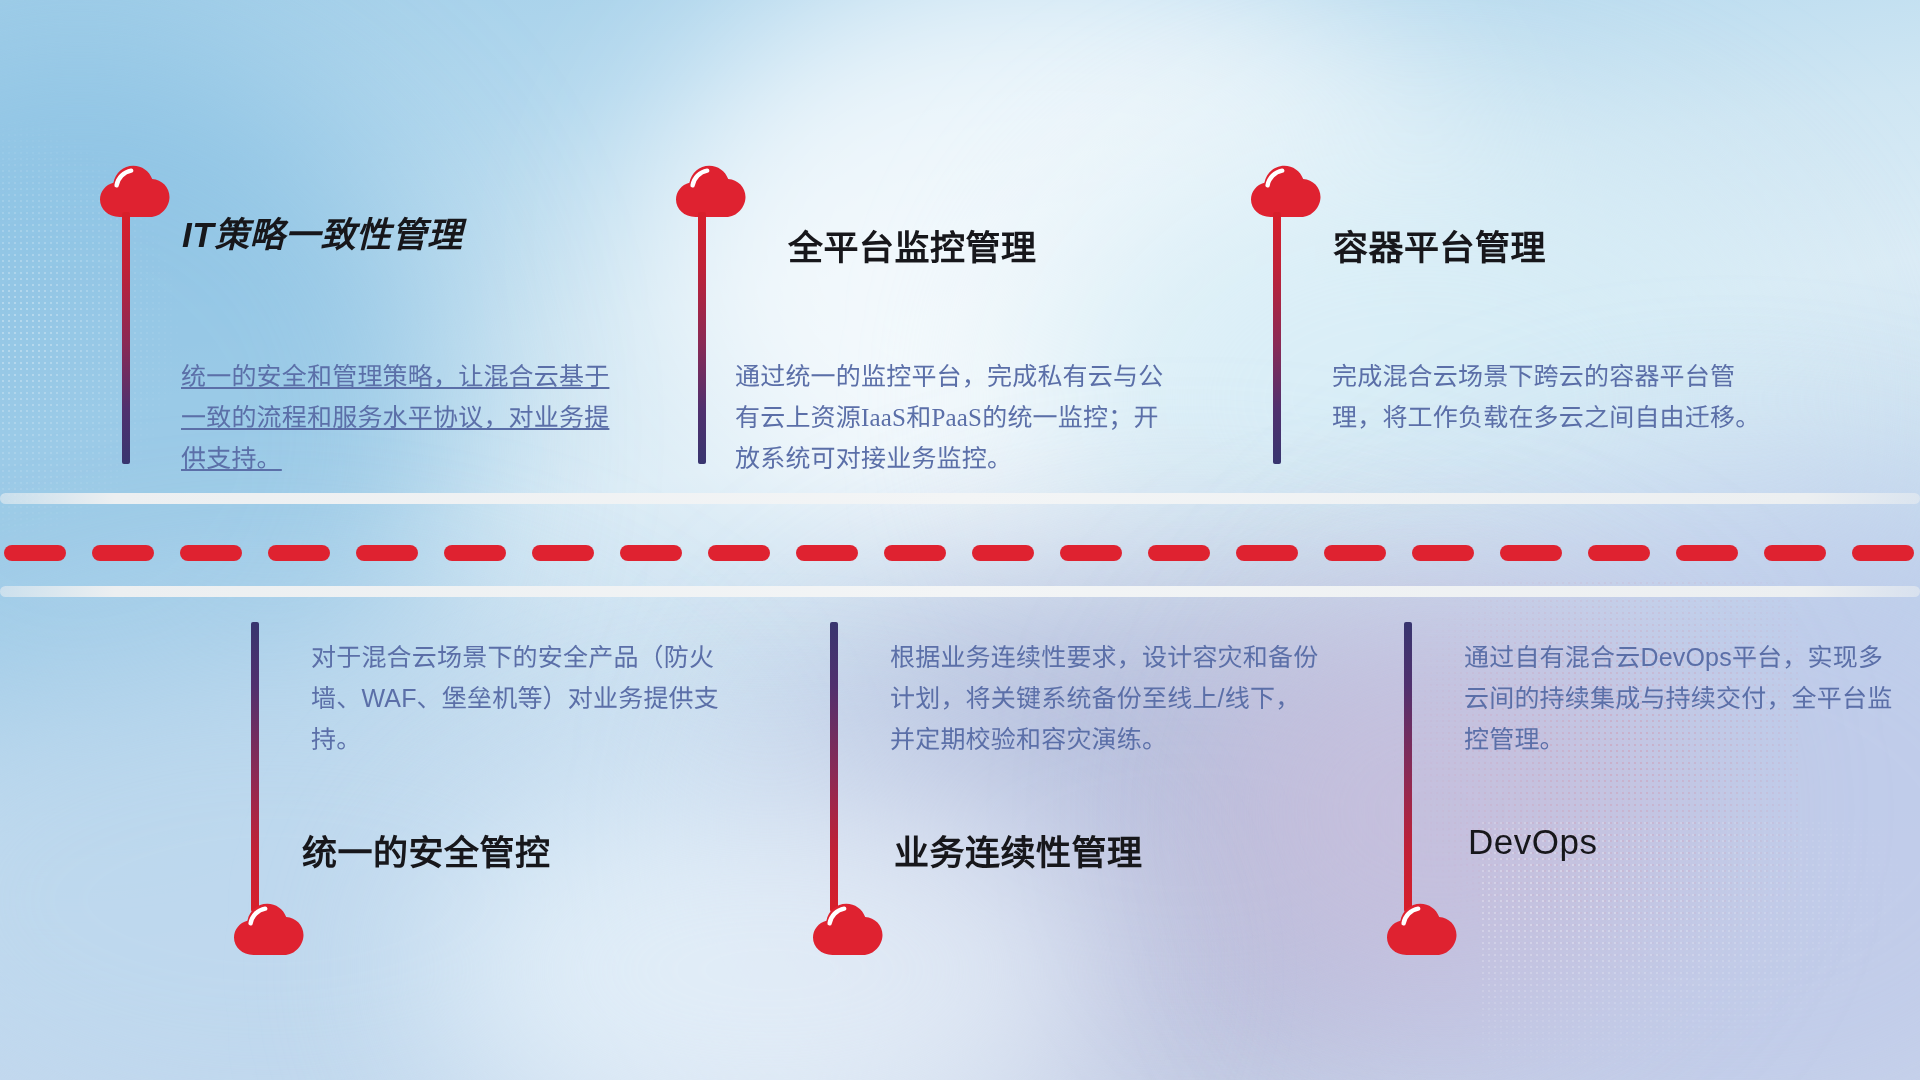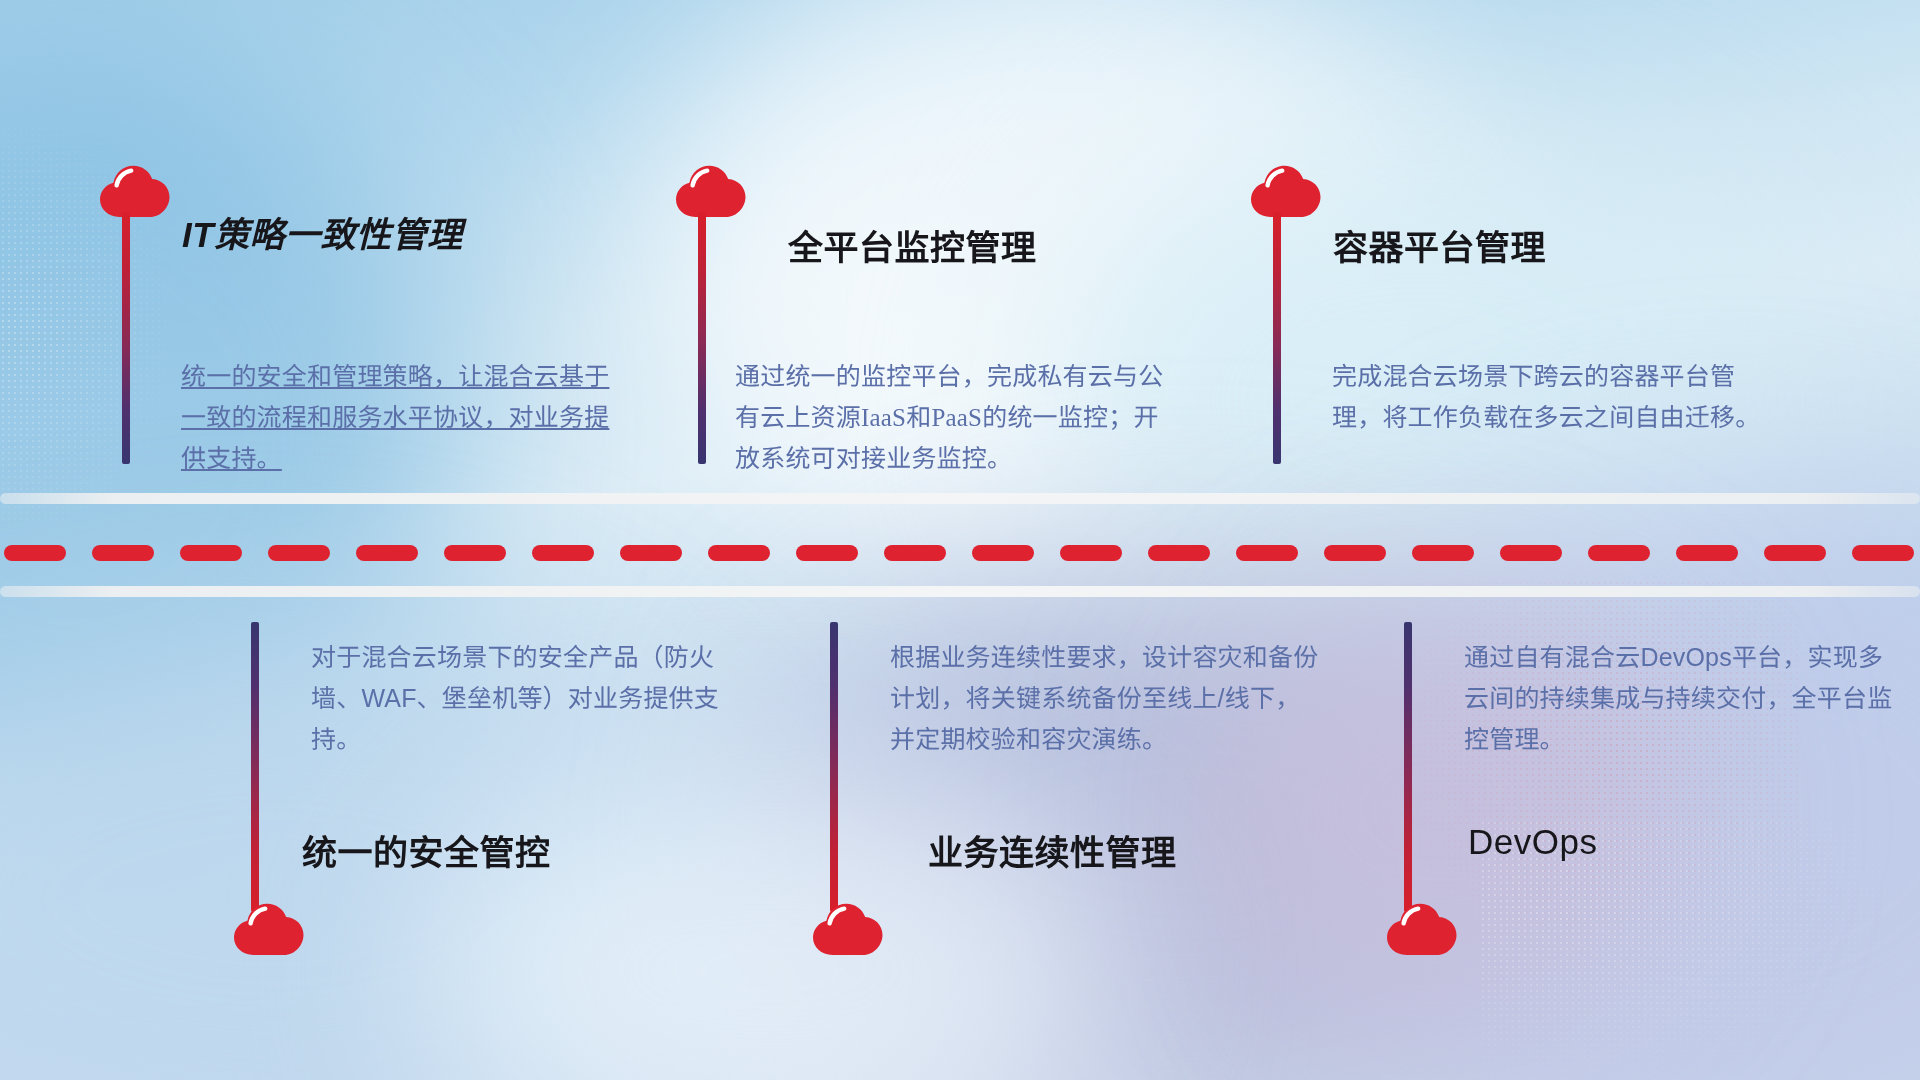--- a/index.html
+++ b/index.html
@@ -238,21 +238,21 @@
       <svg viewBox="0 0 72 58" width="72" height="58" aria-hidden="true">
         <path d="M20.5 56C9.2 56 1 48.3 1 38.6c0-8.1 5.6-14.9 13.4-16.9C16.3 12 24.4 4.8 34.3 4.8c8.6 0 16 5.4 18.9 13.2 9.7.6 17.3 8.4 17.3 18C70.5 46 62.1 56 51 56H20.5z" fill="#df2230"></path>
         <path d="M17.6 24.3c1.3-7.6 7.2-13.4 14.6-14.6" fill="none" stroke="#ffffff" stroke-width="4.4" stroke-linecap="round"></path>
       </svg>
     </div>
   </div>
 
   <div class="col">
     <div class="stem stem-bottom" style="left:830px; top:622px; height:290px;"></div>
     <div class="body-text" style="left:890px; top:637px;">根据业务连续性要求，设计容灾和备份计划，将关键系统备份至线上/线下，并定期校验和容灾演练。</div>
-    <div class="heading" style="left:894px; top:824px;margin-left:34px;">业务连续性管理</div>
+    <div class="heading" style="left:894px; top:824px;">业务连续性管理</div>
     <div class="cloud" style="left:812px; top:899px;">
       <svg viewBox="0 0 72 58" width="72" height="58" aria-hidden="true">
         <path d="M20.5 56C9.2 56 1 48.3 1 38.6c0-8.1 5.6-14.9 13.4-16.9C16.3 12 24.4 4.8 34.3 4.8c8.6 0 16 5.4 18.9 13.2 9.7.6 17.3 8.4 17.3 18C70.5 46 62.1 56 51 56H20.5z" fill="#df2230"></path>
         <path d="M17.6 24.3c1.3-7.6 7.2-13.4 14.6-14.6" fill="none" stroke="#ffffff" stroke-width="4.4" stroke-linecap="round"></path>
       </svg>
     </div>
   </div>
 
   <div class="col">
     <div class="stem stem-bottom" style="left:1404px; top:622px; height:290px;"></div>

